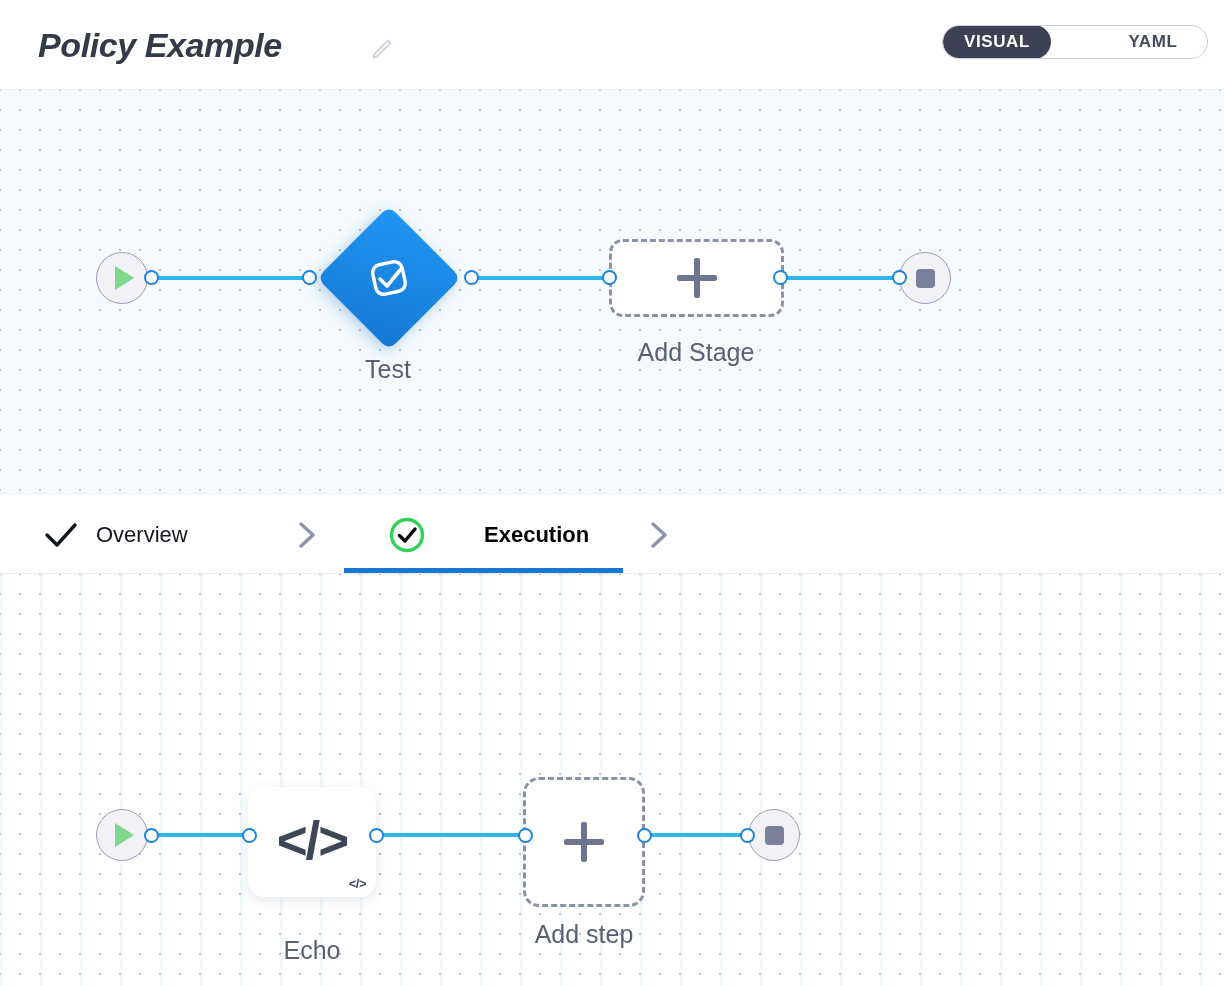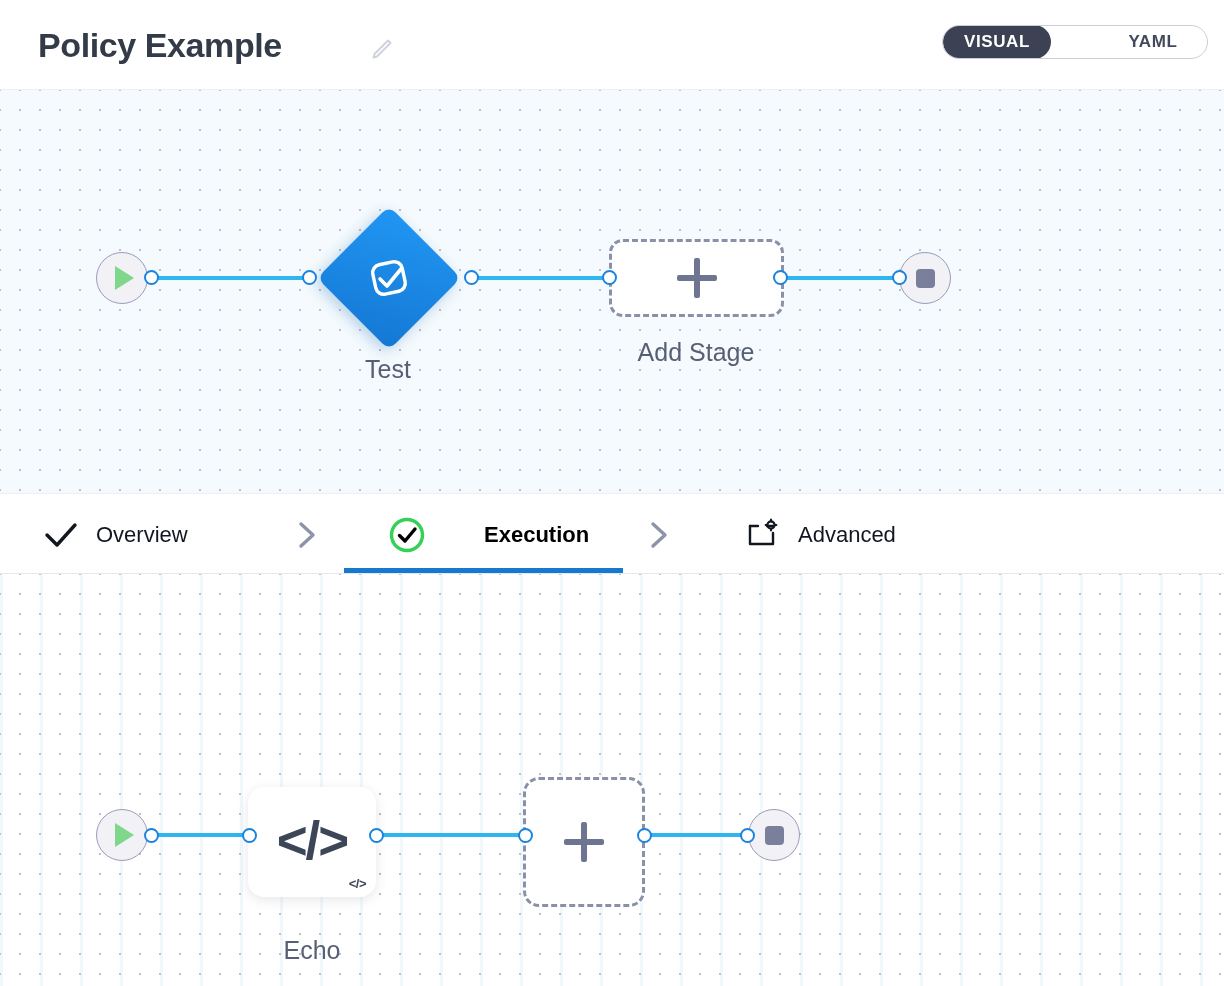--- a/index.html
+++ b/index.html
@@ -19,20 +19,21 @@
     position: absolute; left: 0; top: 0;
     width: 1224px; height: 90px;
     background: #ffffff;
     border-bottom: 1px solid #eceff3;
   }
   .title {
     position: absolute; left: 38px; top: 26px;
     font-size: 34px; font-weight: bold;
     color: #333a48; letter-spacing: -0.4px;
     white-space: nowrap;
+    font-style: italic;
   }
   .edit-pencil {
     position: absolute; left: 368px; top: 36px;
     width: 26px; height: 28px; cursor: pointer;
   }
 
   .mode-toggle {
     position: absolute; right: 16px; top: 25px;
     width: 266px; height: 34px;
     border: 1px solid #c9ced8;
@@ -280,32 +281,20 @@
       <span class="tab-label active">Execution</span>
     </div>
     <div class="tab-underline" style="left:344px; width:279px;"></div>
 
     <div class="chevron" style="left:648px;">
       <svg width="24" height="30" viewBox="0 0 24 30">
         <path d="M5 4 L17 15 L5 26" fill="none" stroke="#8b94a8" stroke-width="3.4" stroke-linecap="round" stroke-linejoin="round"></path>
       </svg>
     </div>
 
-    <div class="tab" style="left:745px;">
-      <span style="margin-right:17px;">
-        <svg width="36" height="34" viewBox="0 0 36 34">
-          <path d="M5 8 L5 26 L28 26 L28 15" fill="none" stroke="#11161f" stroke-width="2.4" stroke-linecap="round" stroke-linejoin="round"></path>
-          <path d="M5 8 L13 8" fill="none" stroke="#11161f" stroke-width="2.4" stroke-linecap="round"></path>
-          <path d="M22 8 L28 8" fill="none" stroke="#11161f" stroke-width="2.4" stroke-linecap="round"></path>
-          <circle cx="26" cy="7" r="3.6" fill="none" stroke="#11161f" stroke-width="2.2"></circle>
-          <path d="M26 1.6 L26 3.2 M26 10.8 L26 12.4 M20.6 7 L22.2 7 M29.8 7 L31.4 7" stroke="#11161f" stroke-width="2" stroke-linecap="round"></path>
-        </svg>
-      </span>
-      <span class="tab-label">Advanced</span>
-    </div>
   </div>
 
   <div class="canvas canvas-bottom">
 
     <div class="conn-line" style="left:150px; top:259px; width:105px;"></div>
     <div class="conn-line" style="left:370px; top:259px; width:160px;"></div>
     <div class="conn-line" style="left:640px; top:259px; width:120px;"></div>
 
     <div class="endpoint-circle" style="left:96px; top:235px;">
       <div class="play-tri"></div>
@@ -313,20 +302,21 @@
 
     <div class="step-card" style="left:248px; top:213px; width:128px; height:110px;">
       <span class="code-glyph">&lt;/&gt;</span>
       <span class="code-badge">&lt;/&gt;</span>
     </div>
     <div class="node-label" style="left:209px; top:362px; width:206px;">Echo</div>
 
     <div class="dashed-box" style="left:523px; top:203px; width:122px; height:130px; border-radius:16px;">
       <div class="plus"></div>
     </div>
+    <div class="node-label" style="left:484px; top:346px; width:200px;">Add step</div>
 
     <div class="endpoint-circle" style="left:748px; top:235px;">
       <div class="stop-sq"></div>
     </div>
 
     <div class="conn-dot" style="left:144px; top:254px;"></div>
     <div class="conn-dot" style="left:242px; top:254px;"></div>
     <div class="conn-dot" style="left:369px; top:254px;"></div>
     <div class="conn-dot" style="left:518px; top:254px;"></div>
     <div class="conn-dot" style="left:637px; top:254px;"></div>

